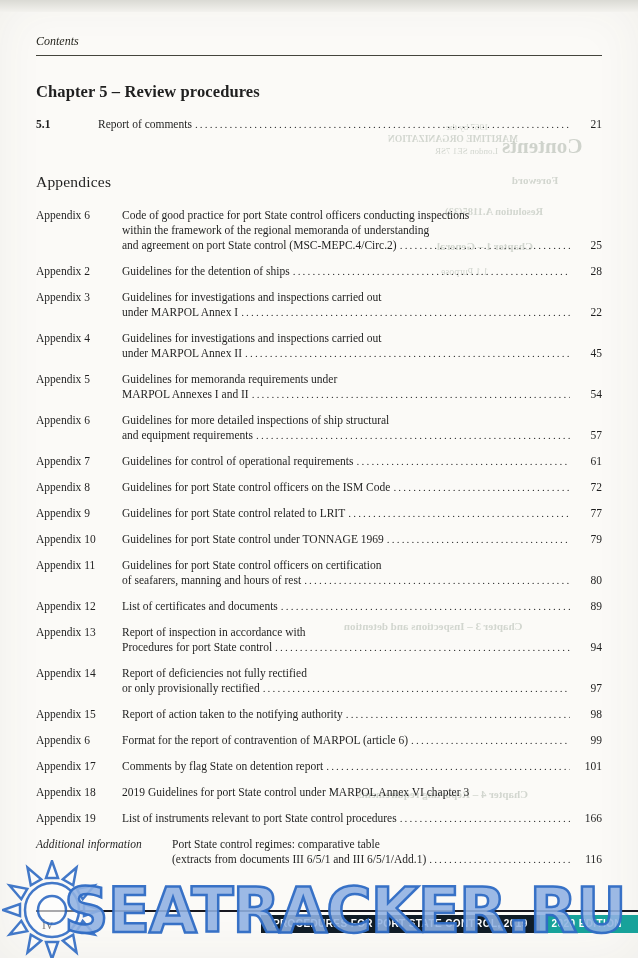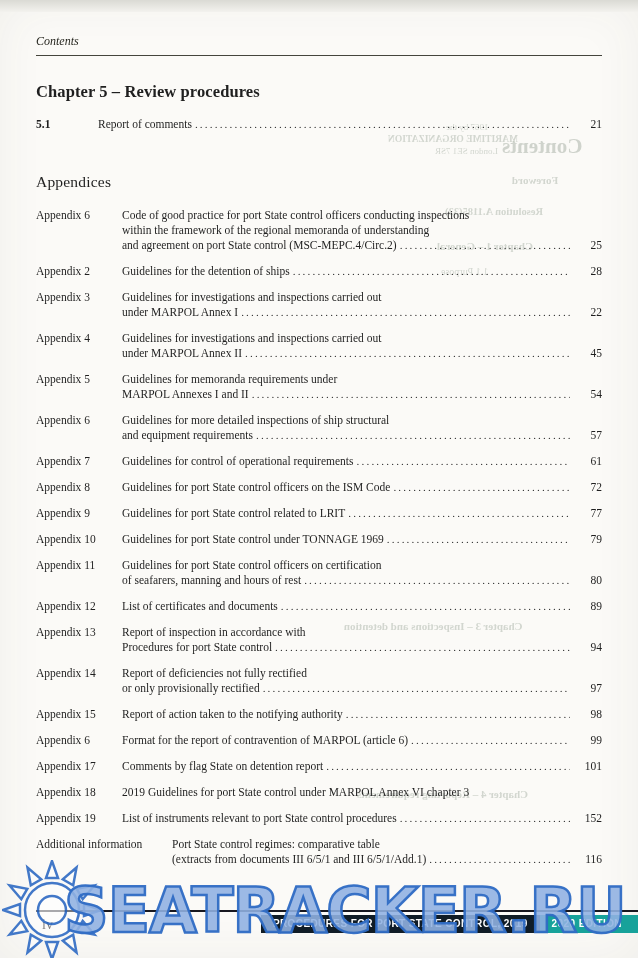--- a/index.html
+++ b/index.html
@@ -28,21 +28,21 @@
   .content { position:absolute; top:34px; left:36px; width:566px; z-index:1; }
   .contents-label { font-style:italic; font-size:12px; color:#26261f; }
   .header-rule { border-top:1.4px solid #45453d; margin-top:6px; }
   .chapter-title { font-size:16.5px; font-weight:bold; margin-top:26px; letter-spacing:0.1px; }
   .appendices-heading { font-size:15.5px; margin-top:41px; letter-spacing:0.2px; }
   .rows { margin-top:17px; }
   .row { display:flex; margin-bottom:11px; font-size:11.5px; line-height:15px; }
   .row.chapter-row { margin:15px 0 0 0;gap:24px; }
   .lbl { flex:0 0 86px; }
   .chapter-row .lbl { flex:0 0 38px; font-weight:bold; }
-  .row.wide-label .lbl { flex:0 0 136px; }
+  .row.wide-label .lbl { flex:0 0 136px;font-style:italic; }
   .body { flex:1; display:flex; flex-direction:column; min-width:0; }
   .line { display:flex; align-items:center; min-width:0; }
   .line .t { flex:0 0 auto; white-space:nowrap; }
   .dots { flex:1 1 auto; min-width:0; overflow:hidden; white-space:nowrap; margin:0 4px 0 3px; color:#2b2b2b; }
   .dots::before { content:"......................................................................................................................................................."; letter-spacing:2.2px; font-size:11px; }
   .pg { flex:0 0 28px; text-align:right; }
   
   .footer-rule { position:absolute; top:910px; left:36px; right:0; border-top:2px solid #181820; z-index:1; }
   .footer-pageno { position:absolute; top:917px; left:42px; font-size:14px; z-index:1; }
   .footer-bar { position:absolute; top:915px; right:0; height:18px; display:flex; z-index:1; }
@@ -321,21 +321,21 @@
             </span>
         </span>
       </div>
 
       <div class="row">
         <span class="lbl">Appendix 19</span>
         <span class="body">
           <span class="line">
             <span class="t">List of instruments relevant to port State control procedures</span>
             <span class="dots"></span>
-            <span class="pg">152</span>
+            <span class="pg">166</span>
           </span>
         </span>
       </div>
 
       <div class="row wide-label">
         <span class="lbl">Additional information</span>
         <span class="body">
           <span class="line">
               <span class="t">Port State control regimes: comparative table</span>
             </span>

